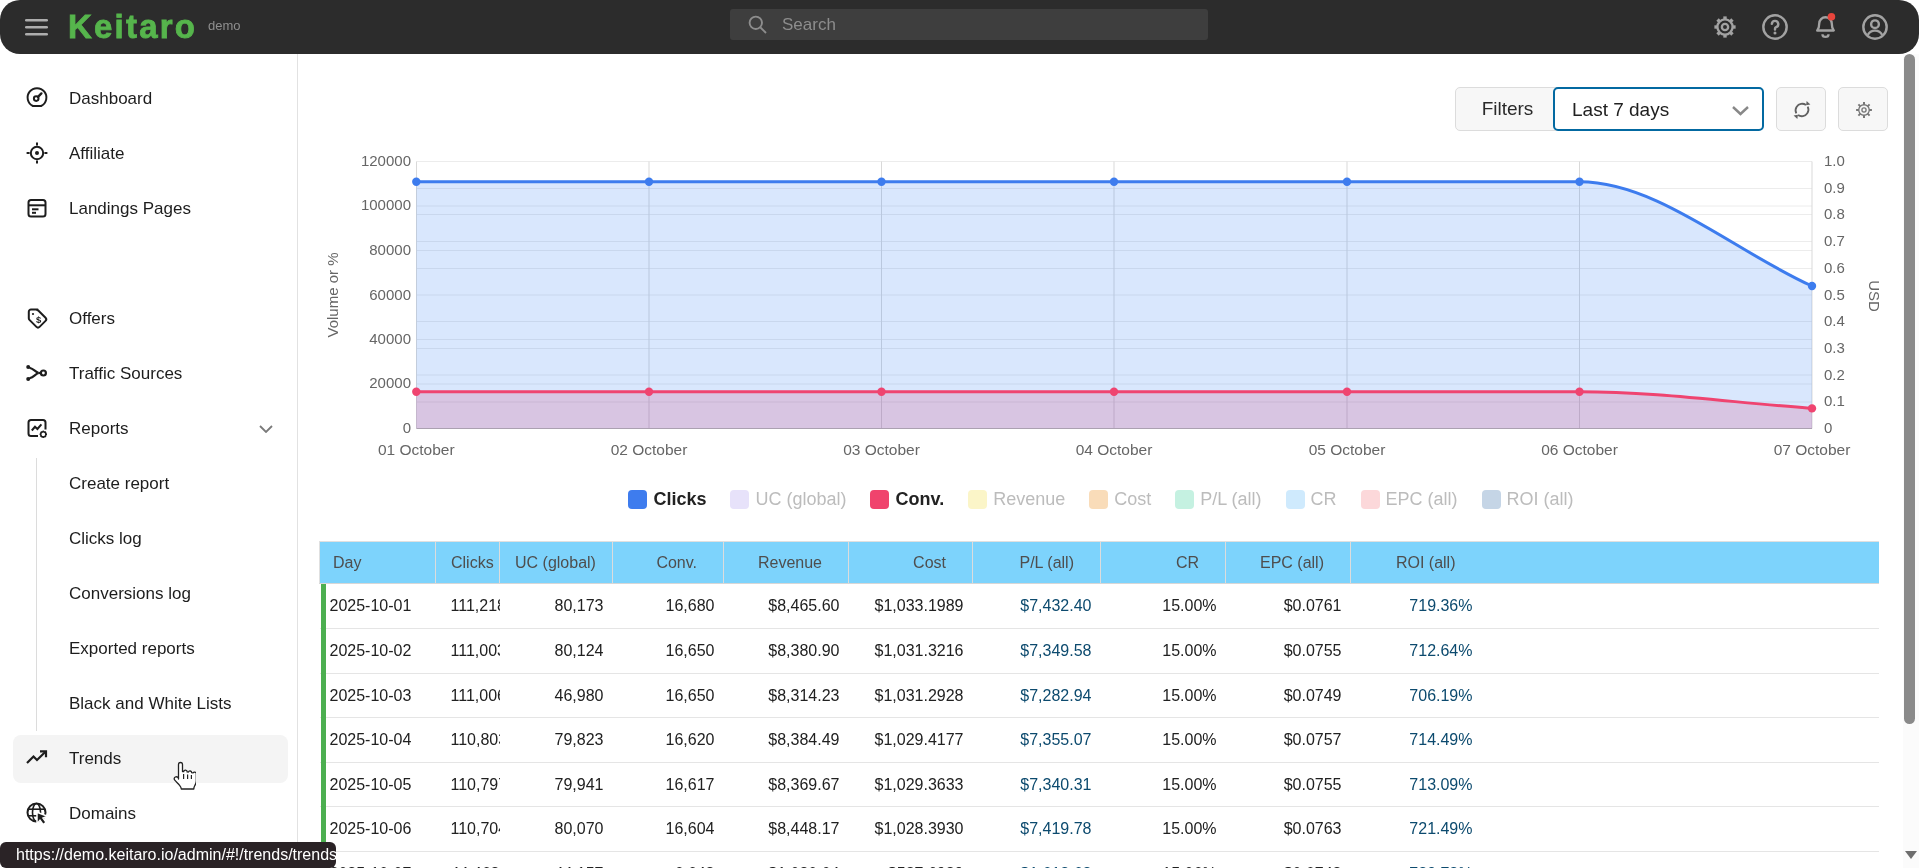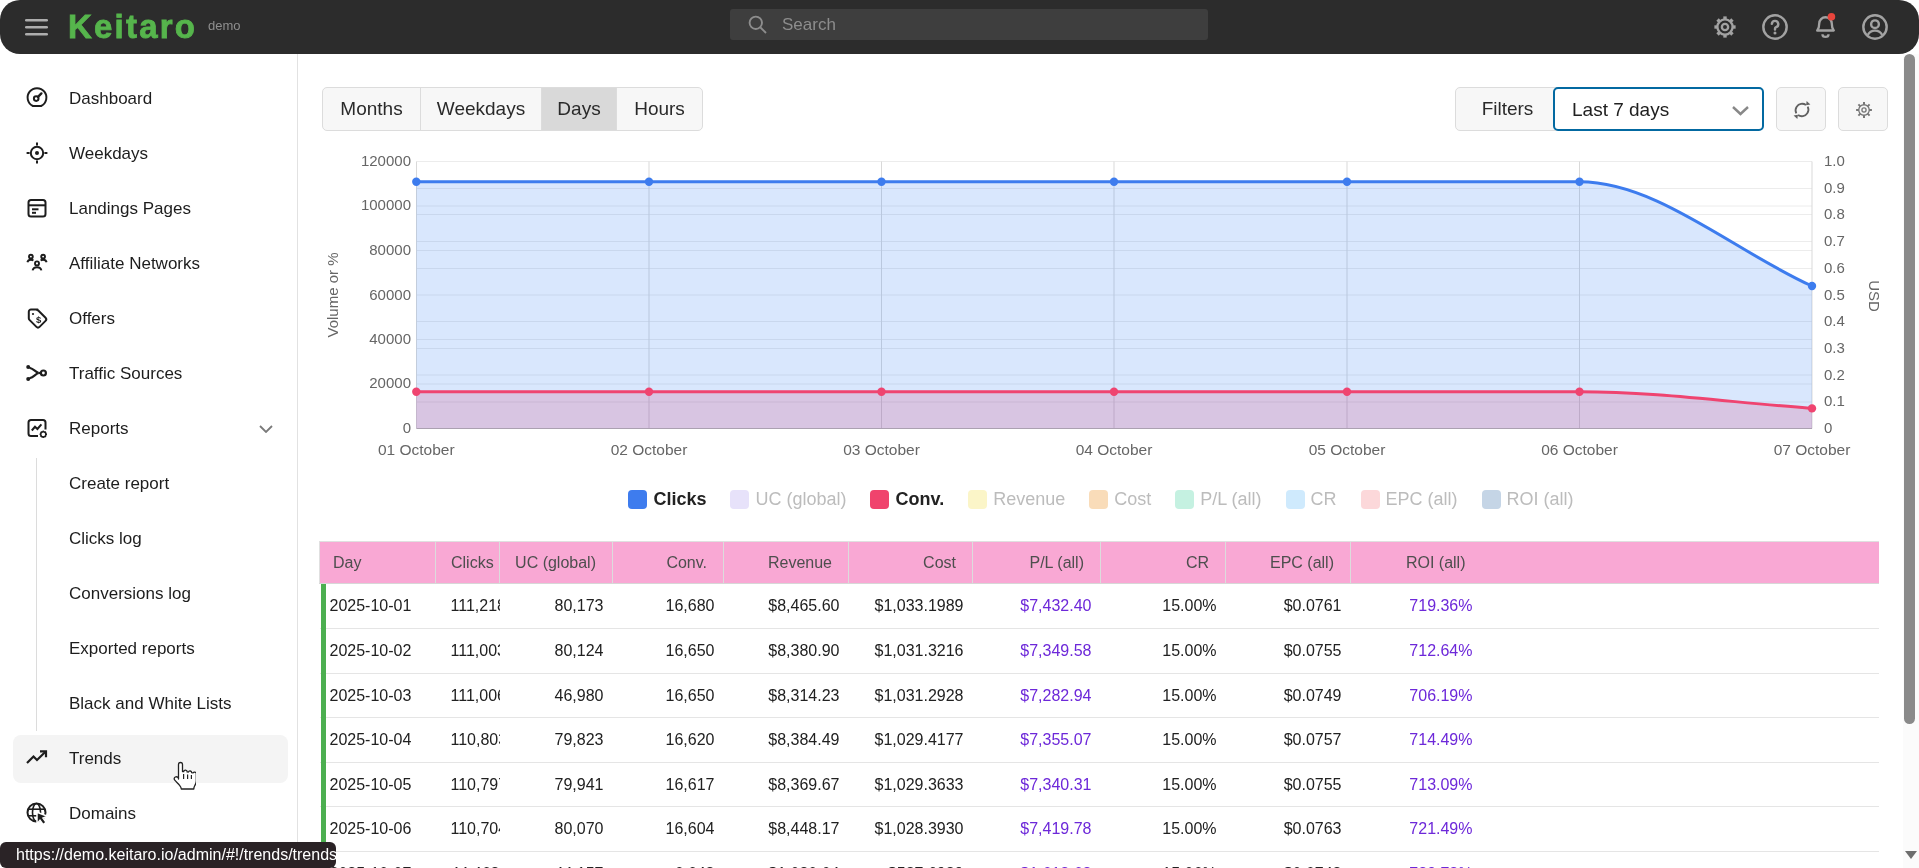--- a/index.html
+++ b/index.html
@@ -32,27 +32,27 @@
 .btn{position:absolute;top:33px;height:44px;background:#f7f7f7;border:1px solid #dcdcdc;border-radius:5px;text-align:center;font-size:19px;color:#2a2a2a;line-height:42px;}
 #selbox{position:absolute;left:1254px;top:33px;width:211px;height:44px;background:#fff;border:2px solid #0369a1;border-radius:5px;font-size:19px;color:#212121;line-height:42px;padding-left:17px;}
 
 #legend{position:absolute;left:0;top:432px;width:1604px;height:26px;display:flex;justify-content:center;align-items:center;gap:24px;}
 .li{display:flex;align-items:center;font-size:18px;}
 .li .sw{width:19px;height:19px;border-radius:4px;margin-right:6px;}
 .li.on{color:#222;font-weight:700;}
 .li.off{color:#bcbcbc;}
 
 #tbl{position:absolute;left:20px;top:487px;border-collapse:collapse;table-layout:fixed;width:1559px;font-size:16px;}
-#tbl th{height:42px;background:#f9a8d4;color:#4e4e4e;font-weight:400;text-align:right;padding:0 16px 0 15px;border-bottom:1px solid #d7d7d7;border-top:1px solid #e0e0e0;border-left:1px solid #dcdcdc;white-space:nowrap;overflow:hidden;}
+#tbl th{height:42px;background:#7dd3fc;color:#4e4e4e;font-weight:400;text-align:right;padding:0 26px 0 15px;border-bottom:1px solid #d7d7d7;border-top:1px solid #e0e0e0;border-left:1px solid #dcdcdc;white-space:nowrap;overflow:hidden;}
 #tbl th.day{text-align:left;padding-left:13px;border-left:1px solid #e0e0e0;}
 #tbl th.fill{border-left:none;}
 #tbl tr:nth-child(4) td,#tbl tr:nth-child(6) td{height:44px;}
 #tbl td{height:45px;color:#212121;text-align:right;padding:0 9px 0 15px;border-bottom:1px solid #e5e5e5;white-space:nowrap;overflow:hidden;}
 #tbl td.day{text-align:left;padding-left:10px;}
-#tbl td.grn{color:#6d28d9;}
+#tbl td.grn{color:#0c4a6e;}
 
 #sbtrack{position:absolute;left:1903px;top:54px;width:16px;height:814px;background:#fbfbfb;}
 #sbthumb{position:absolute;left:1904px;top:54px;width:11px;height:670px;background:#8a8a8a;border-radius:5.5px;}
 #sbarrow{position:absolute;left:1905px;top:851px;width:0;height:0;border-left:6px solid transparent;border-right:6px solid transparent;border-top:8px solid #6e6e6e;}
 </style>
 </head>
 <body>
 <div id="topbar">
   <svg class="abs" style="left:25px;top:19px" width="23" height="17" viewBox="0 0 23 17">
     <rect x="0" y="0" width="23" height="2.6" rx="1.3" fill="#adadad"></rect>
@@ -115,41 +115,30 @@
   </div>
   <div class="mi" style="top:72px;">
     <svg class="ic" viewBox="0 0 24 24" fill="none" stroke="#1d1d1d" stroke-width="2">
       <circle cx="12" cy="12" r="6.2"></circle>
       <circle cx="12" cy="12" r="2" fill="#1d1d1d" stroke="none"></circle>
       <line x1="12" y1="1.6" x2="12" y2="4.6"></line>
         <line x1="12" y1="19.4" x2="12" y2="22.4"></line>
       <line x1="1.6" y1="12" x2="4.6" y2="12"></line>
         <line x1="19.4" y1="12" x2="22.4" y2="12"></line>
     </svg>
-    <span class="tx">Weekdays</span>
+    <span class="tx">Affiliate</span>
   </div>
   <div class="mi" style="top:127px;">
     <svg class="ic" viewBox="0 0 24 24" fill="none" stroke="#1d1d1d" stroke-width="2">
       <rect x="3.5" y="4" width="17" height="16.5" rx="2.5"></rect>
       <line x1="3.5" y1="9.3" x2="20.5" y2="9.3"></line>
       <line x1="7" y1="13.3" x2="13.5" y2="13.3"></line>
       <line x1="7" y1="16.8" x2="11" y2="16.8"></line>
     </svg>
     <span class="tx">Landings Pages</span>
-  </div>
-  <div class="mi" style="top:182px;">
-    <svg class="ic" viewBox="0 0 24 24" fill="none" stroke="#1d1d1d" stroke-width="1.9">
-      <circle cx="5.9" cy="5.6" r="1.9"></circle>
-      <circle cx="18.1" cy="5.6" r="1.9"></circle>
-      <circle cx="12" cy="12.4" r="2"></circle>
-      <path d="M2.4 11.3 c.3-1.6 1.6-2.6 3.5-2.6 c1 0 1.9.3 2.5.8"></path>
-      <path d="M21.6 11.3 c-.3-1.6-1.6-2.6-3.5-2.6 c-1 0-1.9.3-2.5.8"></path>
-      <path d="M7.6 19.4 c.4-1.9 2.1-3.1 4.4-3.1 s4 1.2 4.4 3.1"></path>
-    </svg>
-    <span class="tx">Affiliate Networks</span>
   </div>
   <div class="mi" style="top:237px;">
     <svg class="ic" viewBox="0 0 24 24" fill="none" stroke="#1d1d1d" stroke-width="2">
       <path d="M12.6 3.5 H6 a2.2 2.2 0 0 0 -2.2 2.2 v6.6 a2.2 2.2 0 0 0 .64 1.55 l7 7 a2.2 2.2 0 0 0 3.1 0 l6-6 a2.2 2.2 0 0 0 0 -3.1 l-7-7 a2.2 2.2 0 0 0 -1.55-.65 Z" stroke-linejoin="round"></path>
       <circle cx="8" cy="8" r="1.1" fill="#1d1d1d" stroke="none"></circle>
       <text x="13.6" y="17.2" font-size="9.5" font-weight="bold" fill="#1d1d1d" stroke="none" text-anchor="middle" font-family="Liberation Sans">$</text>
     </svg>
     <span class="tx">Offers</span>
   </div>
   <div class="mi" style="top:292px;">
@@ -203,26 +192,20 @@
       <line x1="3" y1="8.2" x2="20" y2="8.2" stroke-width="1.6"></line>
       <line x1="3" y1="14.8" x2="14.5" y2="14.8" stroke-width="1.6"></line>
       <path d="M12 11.2 l10.5 4 -4.5 1.9 3.1 4.2 -3 2.2 -3.1-4.3 -3 3.8 Z" fill="#1d1d1d" stroke="#fff" stroke-width="1.5"></path>
     </svg>
     <span class="tx">Domains</span>
   </div>
 
 </div>
 
 <div id="content">
-  <div id="tabs">
-    <div style="width:97px;">Months</div>
-    <div style="width:121px;">Weekdays</div>
-    <div class="sel" style="width:75px;">Days</div>
-    <div style="width:86px;">Hours</div>
-  </div>
   <div class="btn" style="left:1156px;width:105px;">Filters</div>
   <div id="selbox">Last 7 days
     <svg class="abs" style="left:177px;top:17px" width="17" height="10" viewBox="0 0 17 10" fill="none" stroke="#888" stroke-width="2.4">
         <polyline points="1,1 8.5,8 16,1"></polyline>
       </svg>
   </div>
   <div class="btn" style="left:1477px;width:50px;">
     <svg class="abs" style="left:13px;top:10px" width="24" height="24" viewBox="0 0 24 24" fill="none" stroke="#616161" stroke-width="1.8">
       <path d="M6.3 15.3 a6.5 6.5 0 0 1 0.4-6.6 A6.5 6.5 0 0 1 16 7.0"></path>
       <path d="M17.7 8.7 a6.5 6.5 0 0 1 -0.4 6.6 A6.5 6.5 0 0 1 8 17.0"></path>

